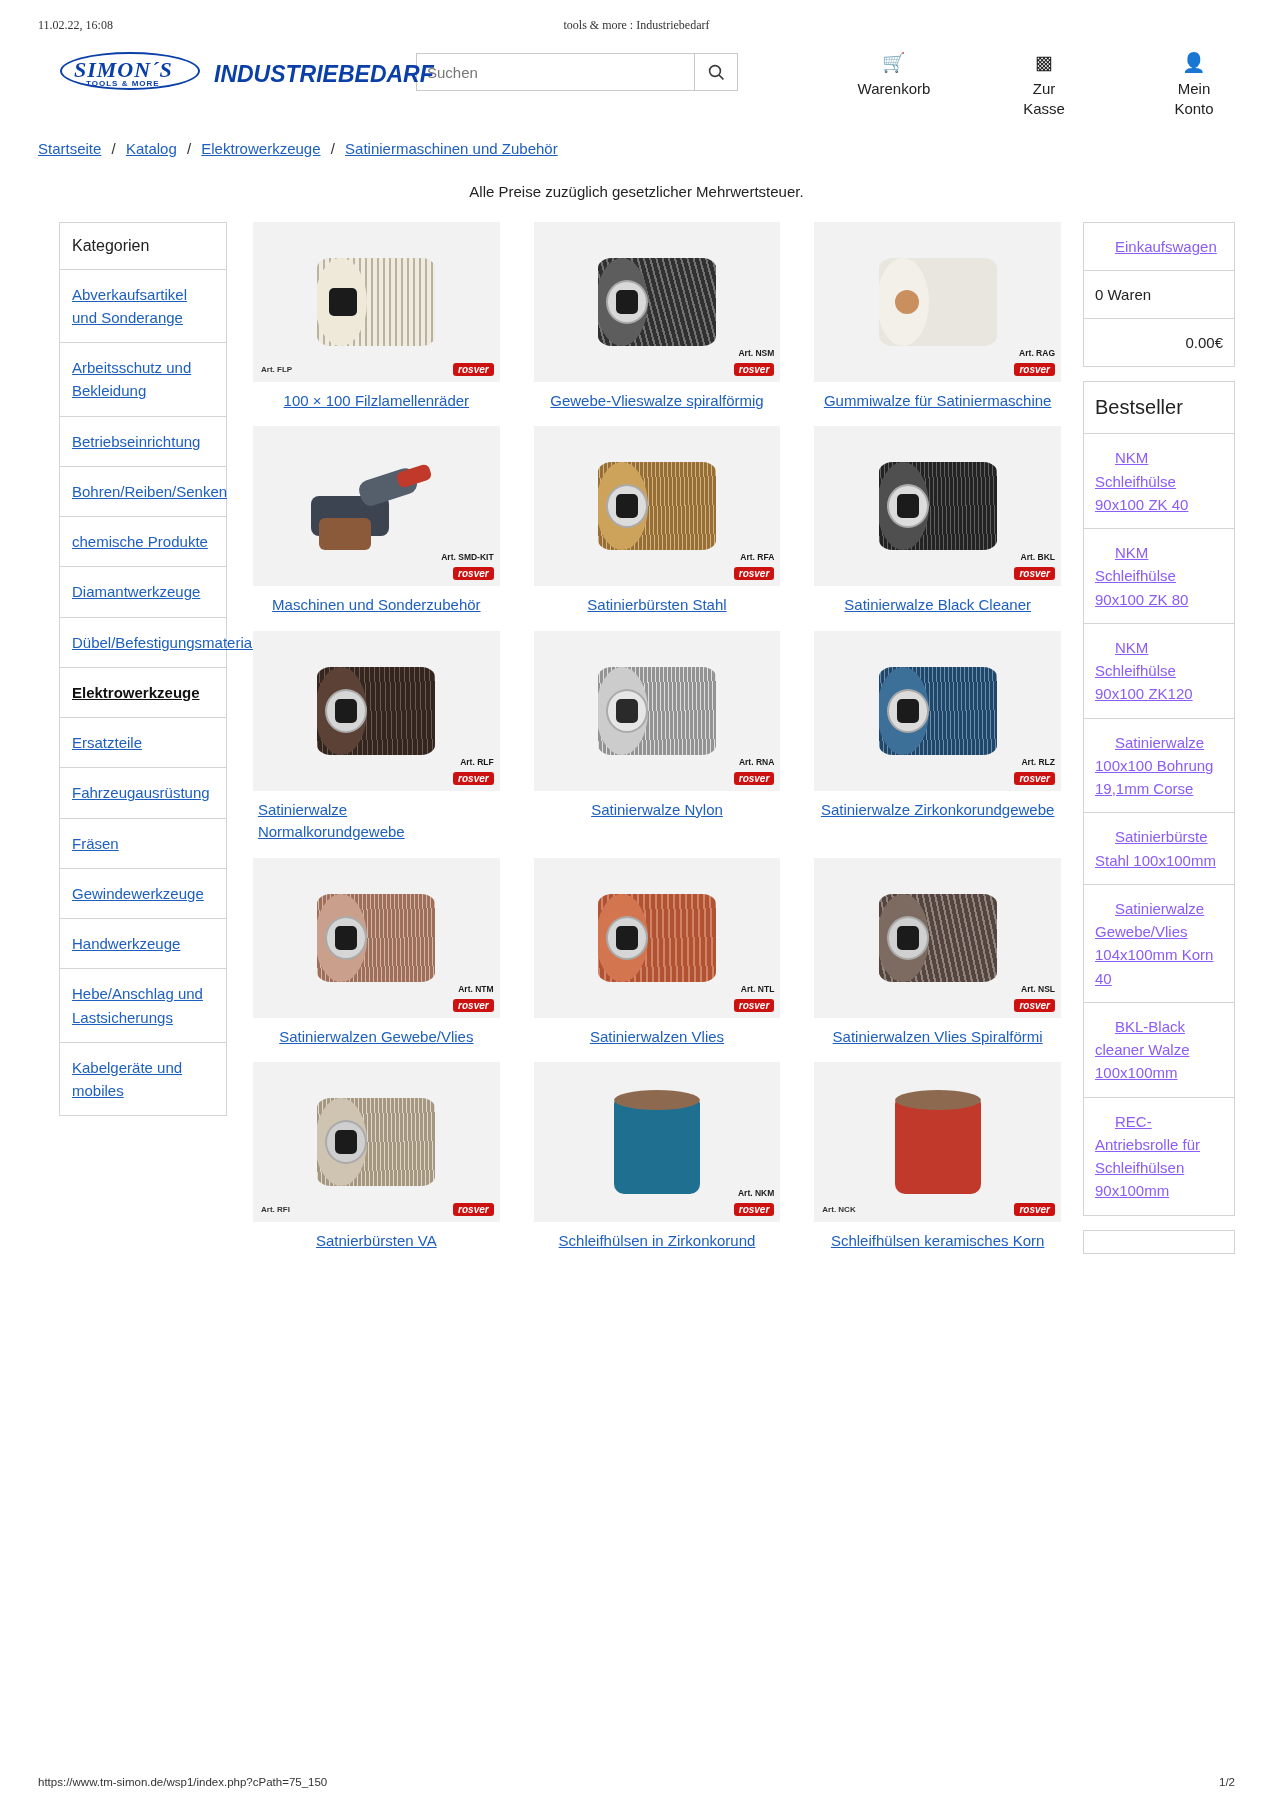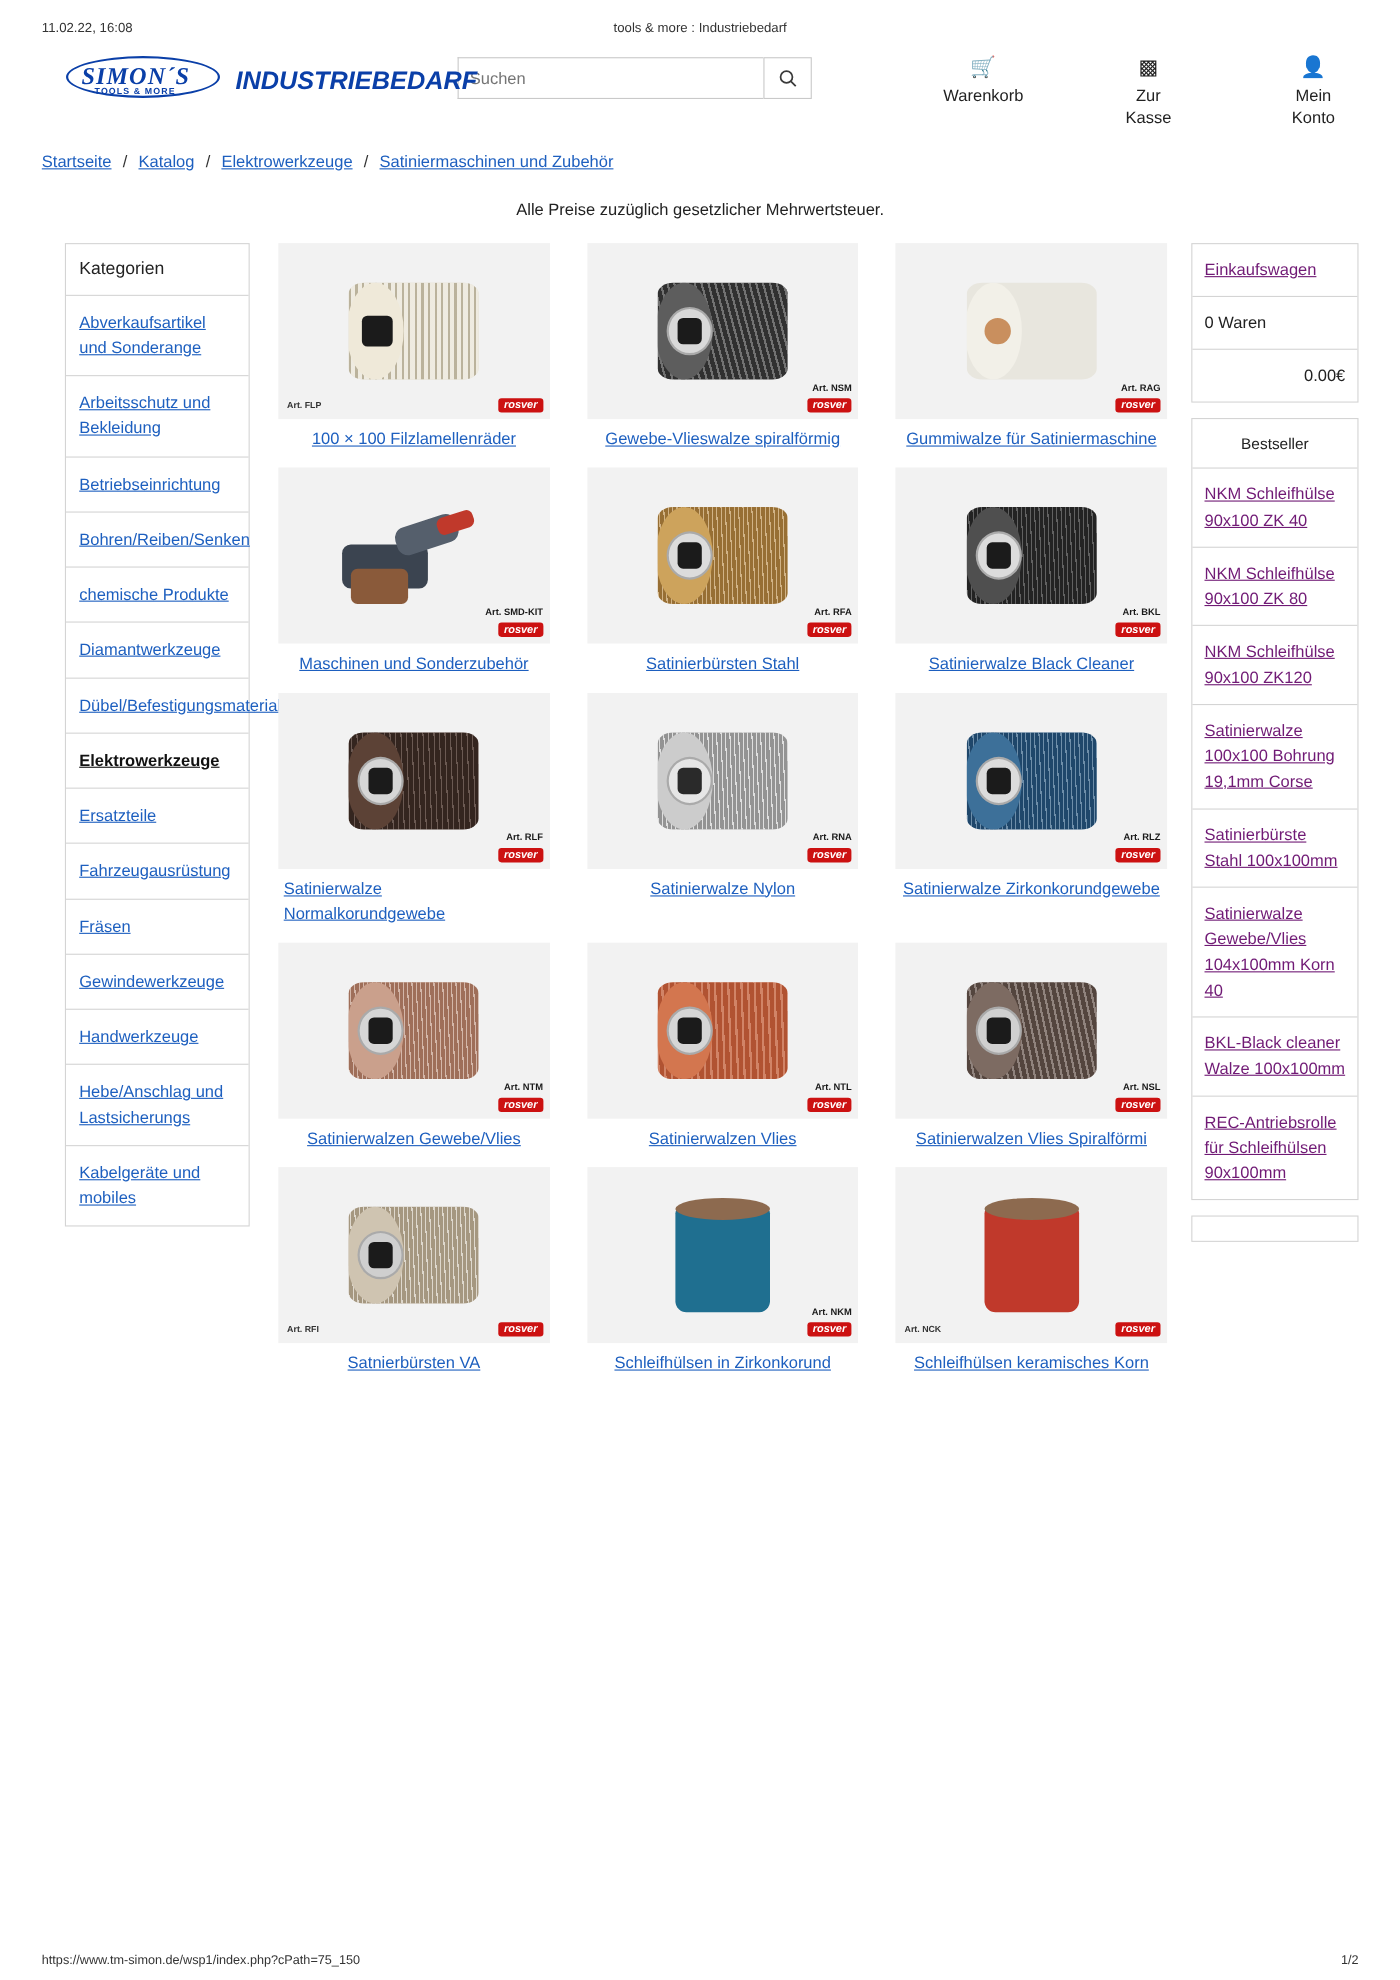--- a/index.html
+++ b/index.html
@@ -11,21 +11,21 @@
     color: #222;
     position: relative;
     overflow: hidden;
   }
   .print-head {
     display:flex; justify-content:space-between; align-items:center;
     font-size: 12px; color:#333;
     padding: 18px 38px 0 38px;
   }
   .print-head .center { position:absolute; left:50%; transform:translateX(-50%); }
-  .head-wrap { position:relative; }
+  .head-wrap { position:relative;font-family:Liberation Serif, serif; }
 
   
   .site-header {
     display:flex; align-items:flex-start;
     padding: 16px 38px 6px 38px;
     gap: 18px;
   }
   .logo {
     width: 360px; height: 46px;
     position: relative;
@@ -155,23 +155,23 @@
   .stripes {
     position:absolute; inset:0;
     background: repeating-linear-gradient(90deg, rgba(0,0,0,.10) 0 3px, rgba(255,255,255,.12) 3px 7px);
   }
 
   .right-col { width: 152px; flex:0 0 152px; }
   .rc-row {
     border-top:1px solid #d4d4d4; padding: 12px 11px; font-size:15px; line-height:1.55;
   }
   .rc-row:first-child { border-top:none; }
-  .rc-row a { color:#701a75; text-decoration:underline; }
+  .rc-row a { color:#8b5cf6; text-decoration:underline;margin-left:20px; }
   .rc-row.price { text-align:right; }
-  .rc-head { padding: 14px 11px; font-size:14px;text-align:center; }
+  .rc-head { padding: 14px 11px; font-size:20px; }
   .panel-gap { height: 14px; }
 
   
   .print-foot {
     position:absolute; left:0; right:0; bottom:12px;
     display:flex; justify-content:space-between;
     padding: 0 38px; font-size:11.5px; color:#333;
   }
 </style>
 </head>

